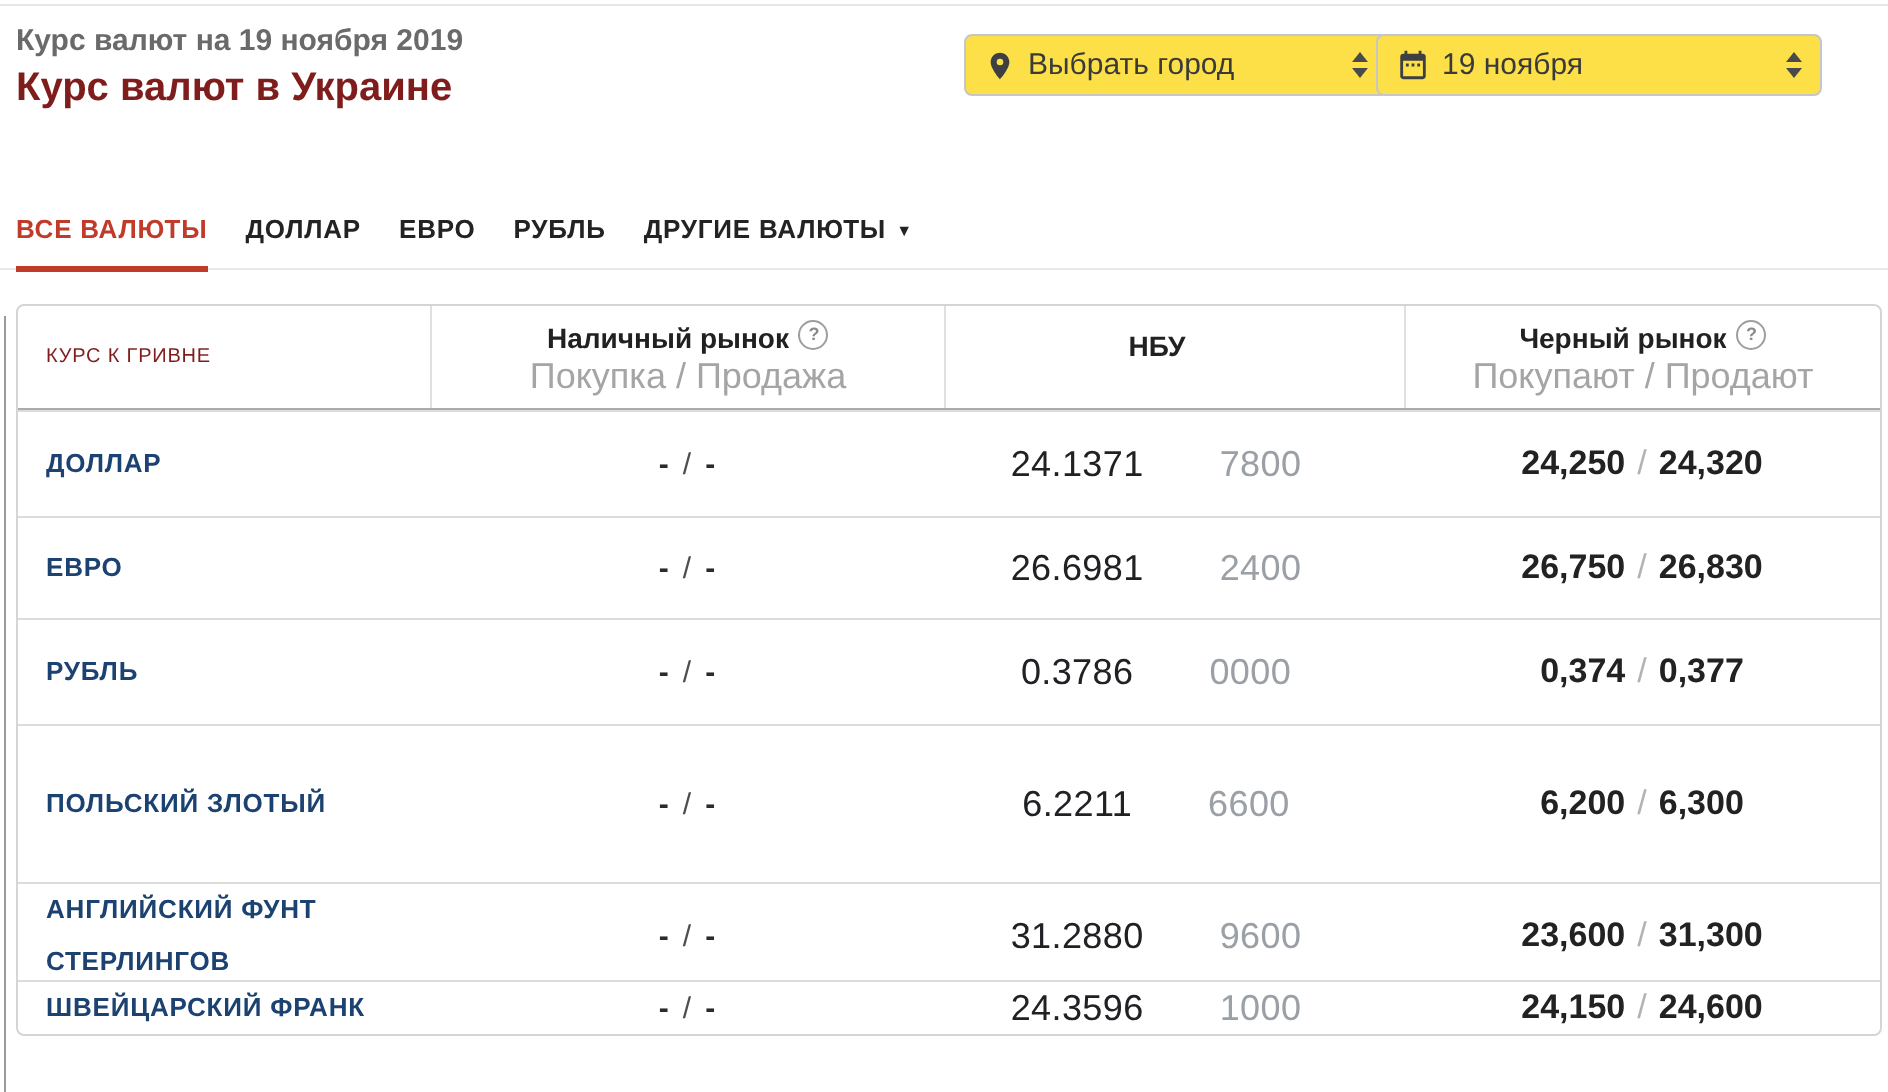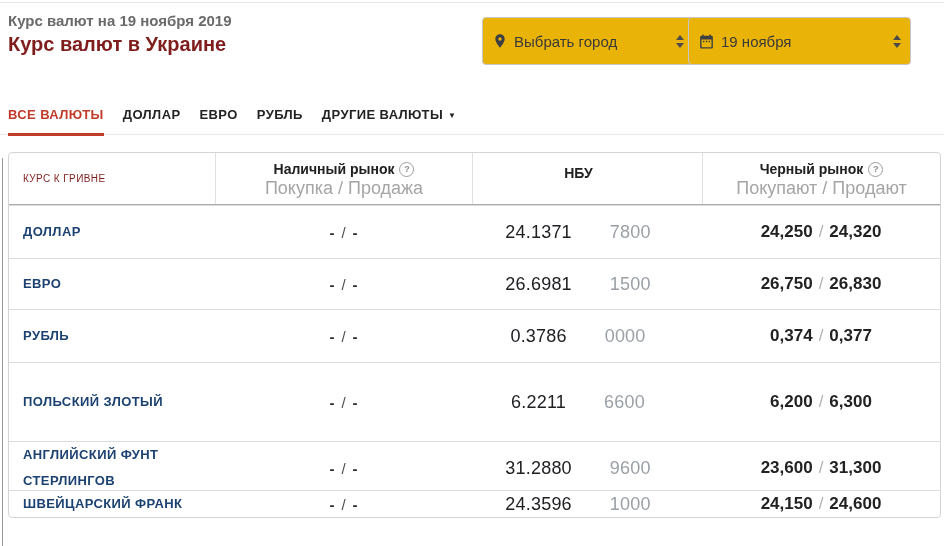--- a/index.html
+++ b/index.html
@@ -8,22 +8,22 @@
     font-family:"Liberation Sans","DejaVu Sans",sans-serif;color:#212121;
   }
   .top-line{position:absolute;top:2px;left:0;right:0;height:1px;background:#e7e7e7;}
   .left-edge-line{position:absolute;left:2px;top:158px;bottom:0;width:1px;background:#9a9a9a;}
 
   
   .page-subtitle{position:absolute;left:8px;top:12px;font-size:15px;font-weight:700;color:#6a6a6a;}
   .page-title{position:absolute;left:8px;top:33px;font-size:20px;font-weight:700;color:#7f1d1d;}
 
   
-  .select{position:absolute;top:17px;height:48px;box-sizing:border-box;border:1px solid #c6c6c6;
-    border-radius:4px;background:#eab308;display:flex;align-items:center;padding:0 9px;cursor:pointer;}
+  .select{position:absolute;top:17px;height:31px;box-sizing:border-box;border:1px solid #c6c6c6;
+    border-radius:4px;background:#fde047;display:flex;align-items:center;padding:0 9px;cursor:pointer;}
   .select.city{left:482px;width:212px;}
   .select.date{left:688px;width:223px;}
   .select .icon{display:flex;align-items:center;margin-right:6px;}
   .select .label{flex:1;font-size:15px;color:#3a3a3a;white-space:nowrap;overflow:hidden;}
   .spin{display:flex;flex-direction:column;align-items:center;gap:3px;padding:2px 0;cursor:pointer;}
   .spin .up{width:0;height:0;border-left:4px solid transparent;border-right:4px solid transparent;border-bottom:5px solid #4a4a4a;}
   .spin .down{width:0;height:0;border-left:4px solid transparent;border-right:4px solid transparent;border-top:5px solid #4a4a4a;}
 
   
   .tabs{position:absolute;top:98px;left:0;right:0;height:37px;box-sizing:border-box;
@@ -36,21 +36,21 @@
 
   
   .rates-table{position:absolute;left:8px;top:152px;width:933px;box-sizing:border-box;
     border:1px solid #d5d5d5;border-radius:4px;background:#fff;}
   .grid{display:grid;grid-template-columns:206px 257px 230px 1fr;}
   .thead{height:51px;border-bottom:1px solid #ababab;}
   .th{box-sizing:border-box;display:flex;flex-direction:column;justify-content:center;align-items:center;}
   .th + .th{border-left:1px solid #e0e0e0;}
   .th-currency{align-items:flex-start;padding-left:14px;font-size:10px;font-weight:400;
     letter-spacing:.4px;color:#7f1d1d;}
-  .th-title-line{font-size:14px;font-weight:700;color:#212121;display:flex;align-items:center;line-height:19px;}
+  .th-title-line{font-size:14px;font-weight:700;color:#212121;display:flex;line-height:19px;}
   .th-sub{font-size:18px;color:#a5a5a5;line-height:19px;}
   .th-nbu{justify-content:flex-start;padding-top:11px;}
   .pad-col3{padding-right:18px;}
   .help{display:inline-flex;align-items:center;justify-content:center;width:13px;height:13px;
     border:1px solid #9e9e9e;border-radius:50%;font-size:9px;font-weight:700;color:#8a8a8a;
     margin-left:5px;cursor:pointer;}
   .trow{border-top:1px solid #dcdcdc;}
   .trow:first-of-type{border-top:none;}
   .trow:nth-of-type(1){height:58px;}
   .trow:nth-of-type(2){height:52px;}
@@ -160,21 +160,21 @@
     <div class="cell c-currency">
         <a class="currency-link">ЕВРО</a>
       </div>
     <div class="cell c-cash">
         <span>-</span>
         <span class="slash">/</span>
         <span>-</span>
       </div>
     <div class="cell c-nbu pad-col3">
         <span>26.6981</span>
-        <span class="nbu-faded">1500</span>
+        <span class="nbu-faded">2400</span>
       </div>
     <div class="cell c-black">
         <span>26,750</span>
         <span class="slash">/</span>
         <span>26,830</span>
       </div>
   </div>
 
   <div class="trow grid">
     <div class="cell c-currency">

